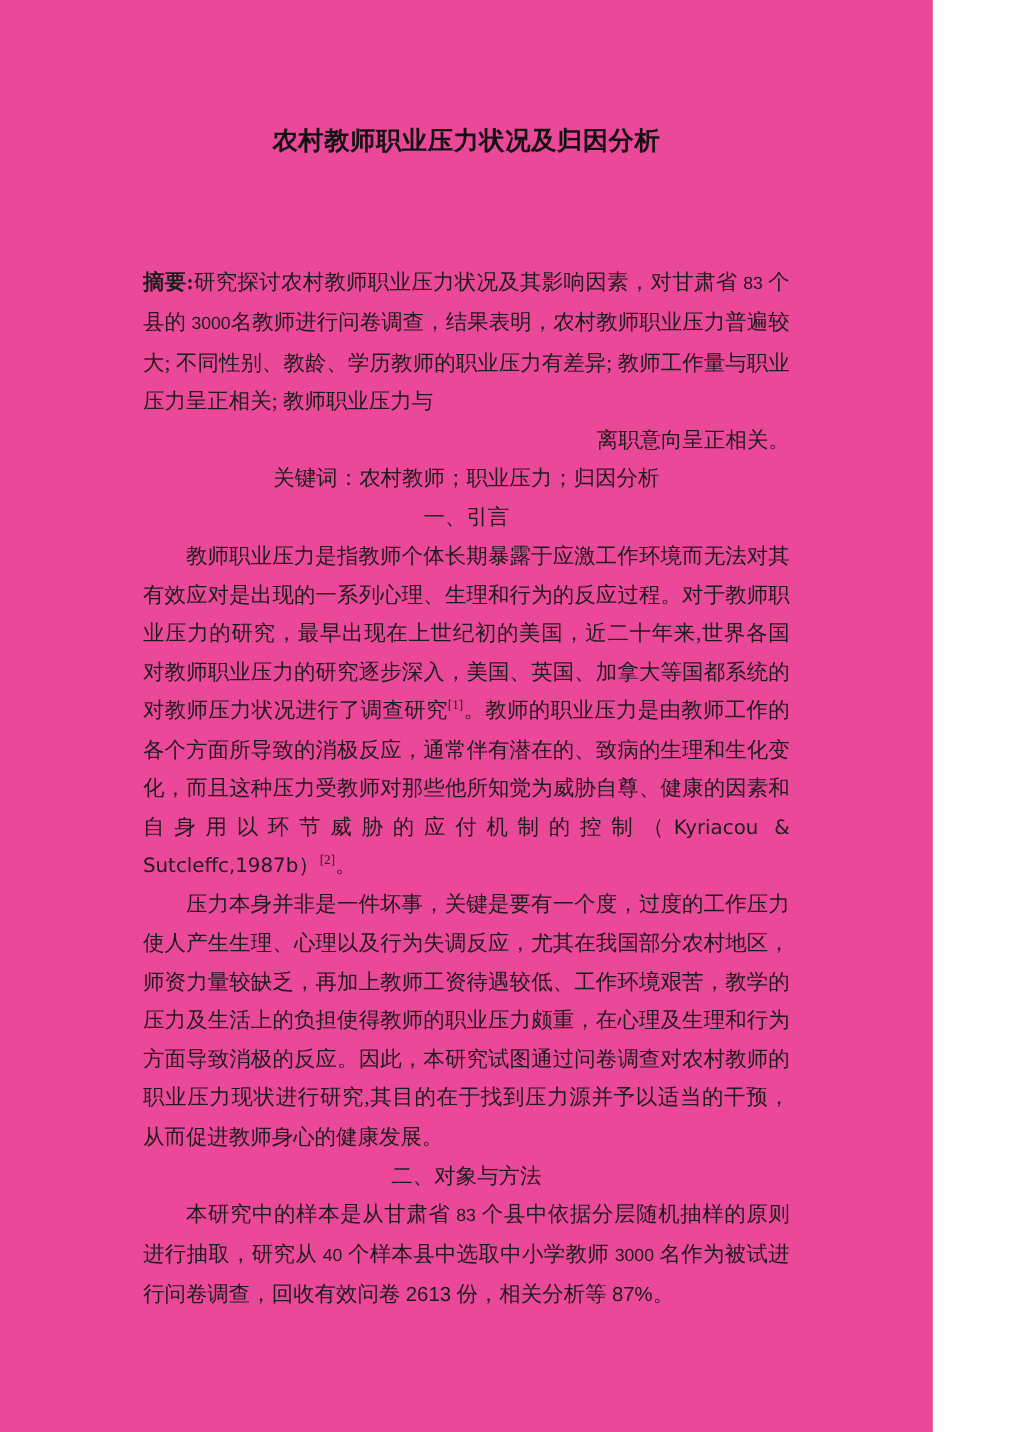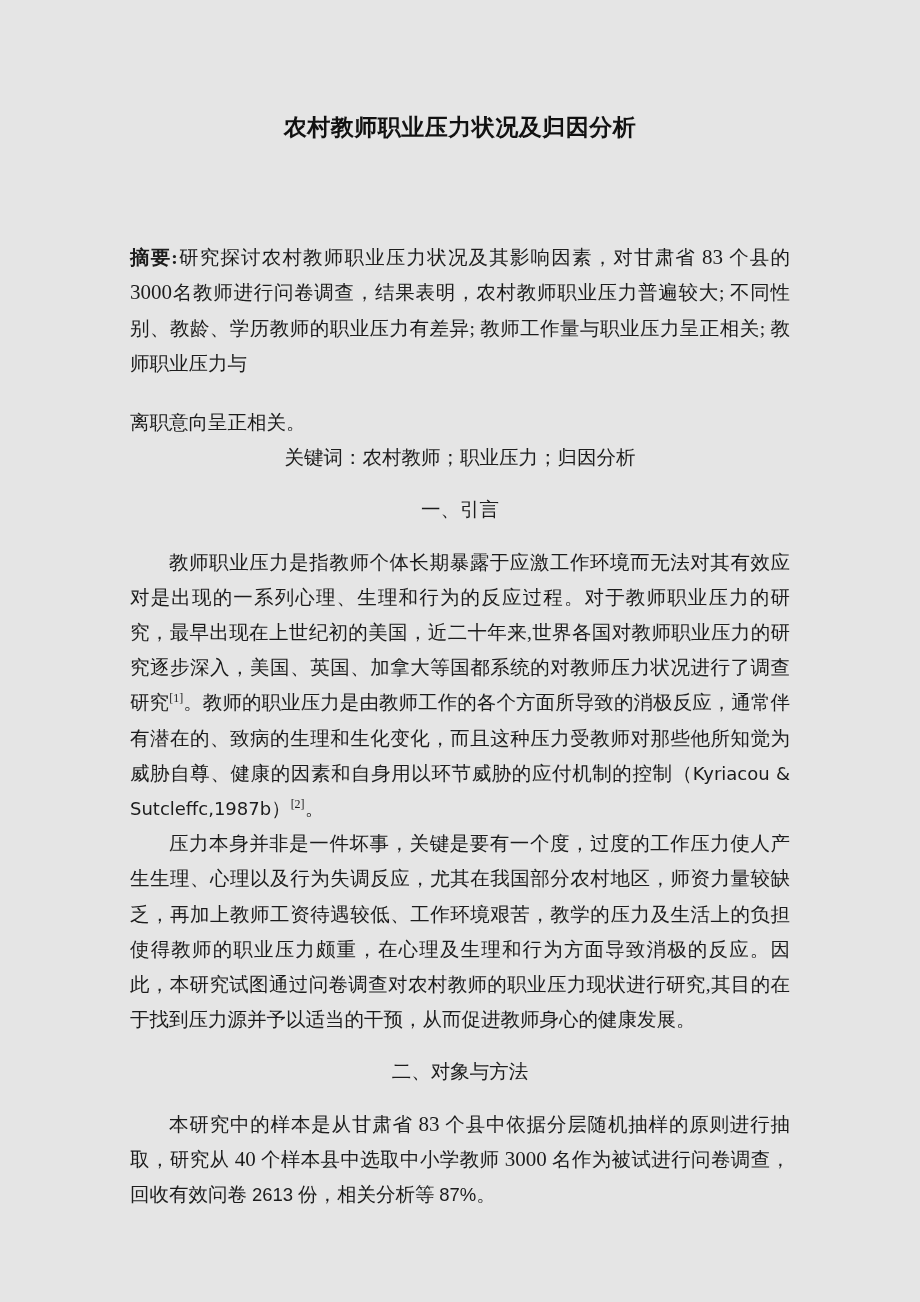--- a/index.html
+++ b/index.html
@@ -9,23 +9,23 @@
   }
   body {
     width: 920px;
     height: 1302px;
     font-family: "Liberation Serif", "DejaVu Serif", serif;
     color: #1a1a1a;
     overflow: hidden;
   }
   .page {
     position: relative;
-    width: 920px;
+    width: 848px;
     height: 1302px;
-    background: #e5e5e5;
+    background: #ec4899;
     box-sizing: border-box;
     padding: 0 130px;
   }
   .doc-title {
     text-align: center;
     font-size: 23px;
     font-weight: bold;
     letter-spacing: 0.5px;
     margin: 0;
     padding-top: 112px;
@@ -44,53 +44,52 @@
     color: #1c1c1c;
   }
   .abstract {
     text-align: justify;
     text-justify: inter-ideograph;
   }
   .abstract .lead {
     font-weight: bold;
   }
   .centered {
-    text-align: left;
-    margin-top: 24px;
+    text-align: right;
   }
   .keywords {
     text-align: center;
   }
   .keywords .lead {
     font-weight: normal;
   }
   .section-heading {
     text-align: center;
     font-size: 19.5px;
     line-height: 35.2px;
-    margin: 17px;
+    margin: 0;
     color: #1c1c1c;
     font-weight: normal;
   }
   .body-para {
     text-indent: 2em;
   }
   sup.cite {
     font-size: 12px;
     vertical-align: super;
     line-height: 0;
     letter-spacing: 0;
   }
   .latin {
     font-family: "DejaVu Sans", "Liberation Sans", sans-serif;
     font-size: 18px;
   }
   .num {
-    font-family: Liberation Serif, serif;
-    font-size: 21px;
+    font-family: Liberation Sans, sans-serif;
+    font-size: 16px;
   }
   .numb {
     font-family: "Liberation Sans", "DejaVu Sans", sans-serif;
     font-size: 18.5px;
     font-weight: normal;
   }
 </style>
 </head>
 <body>
 

